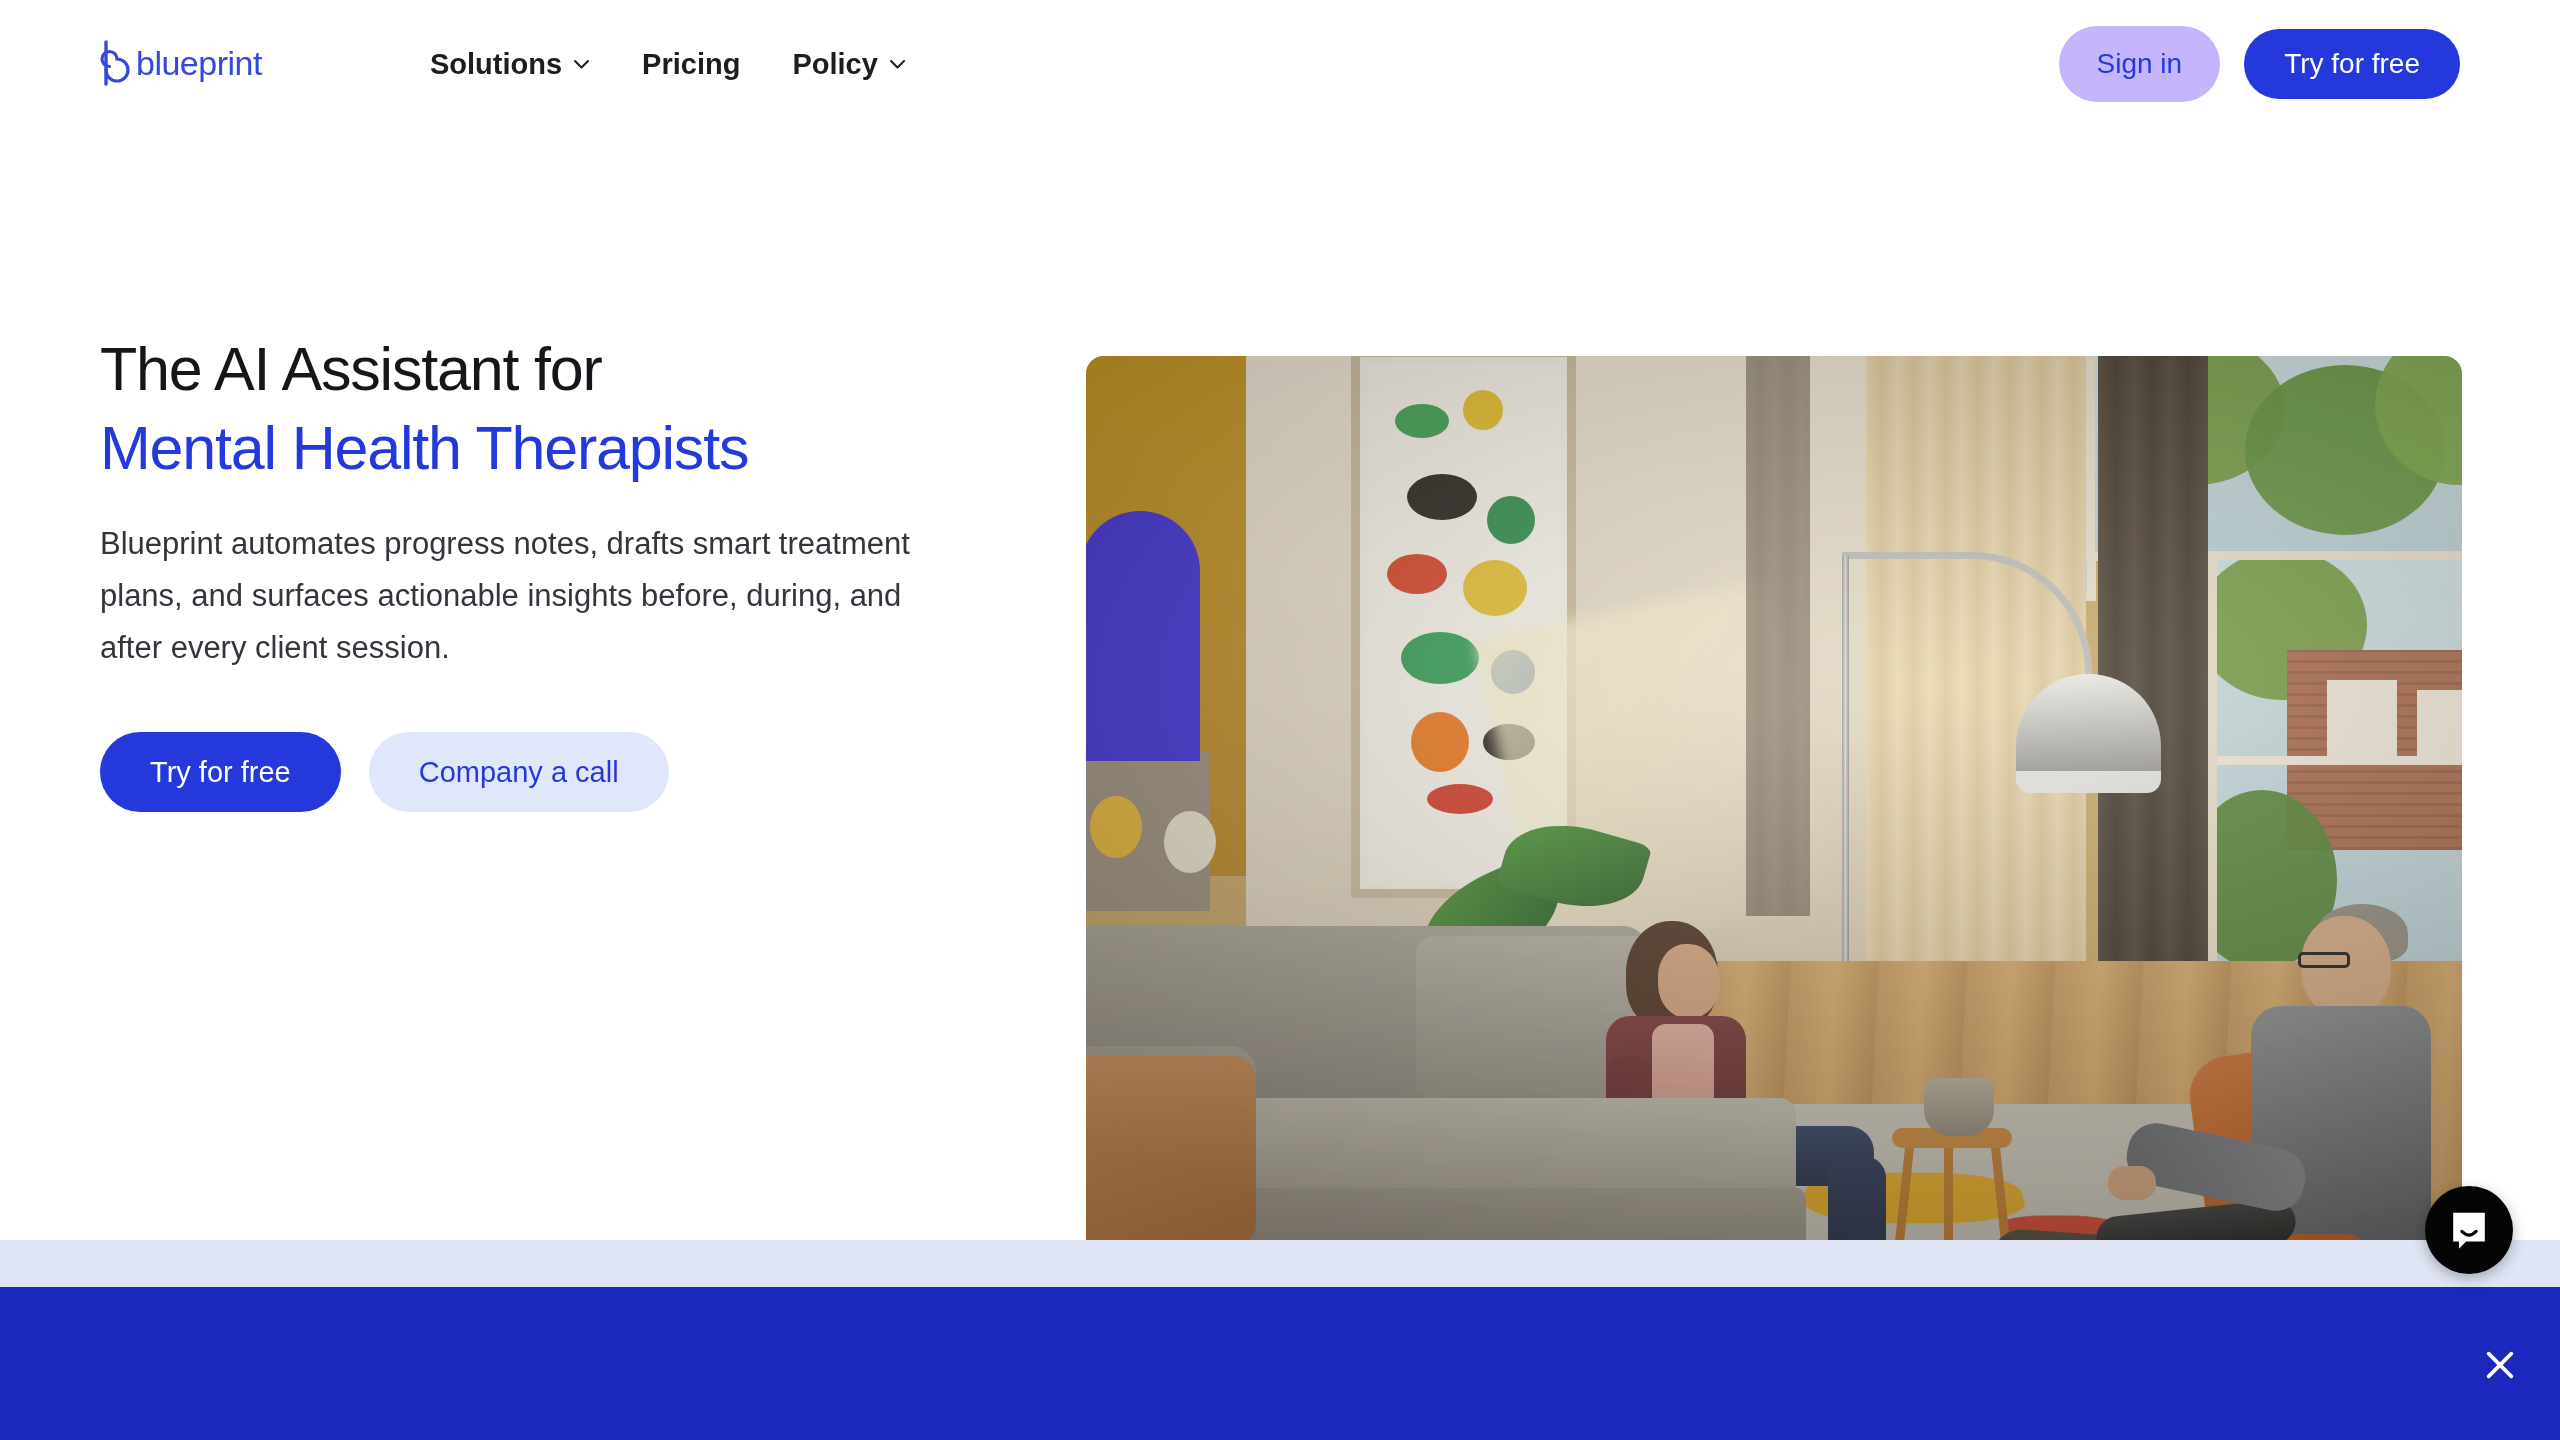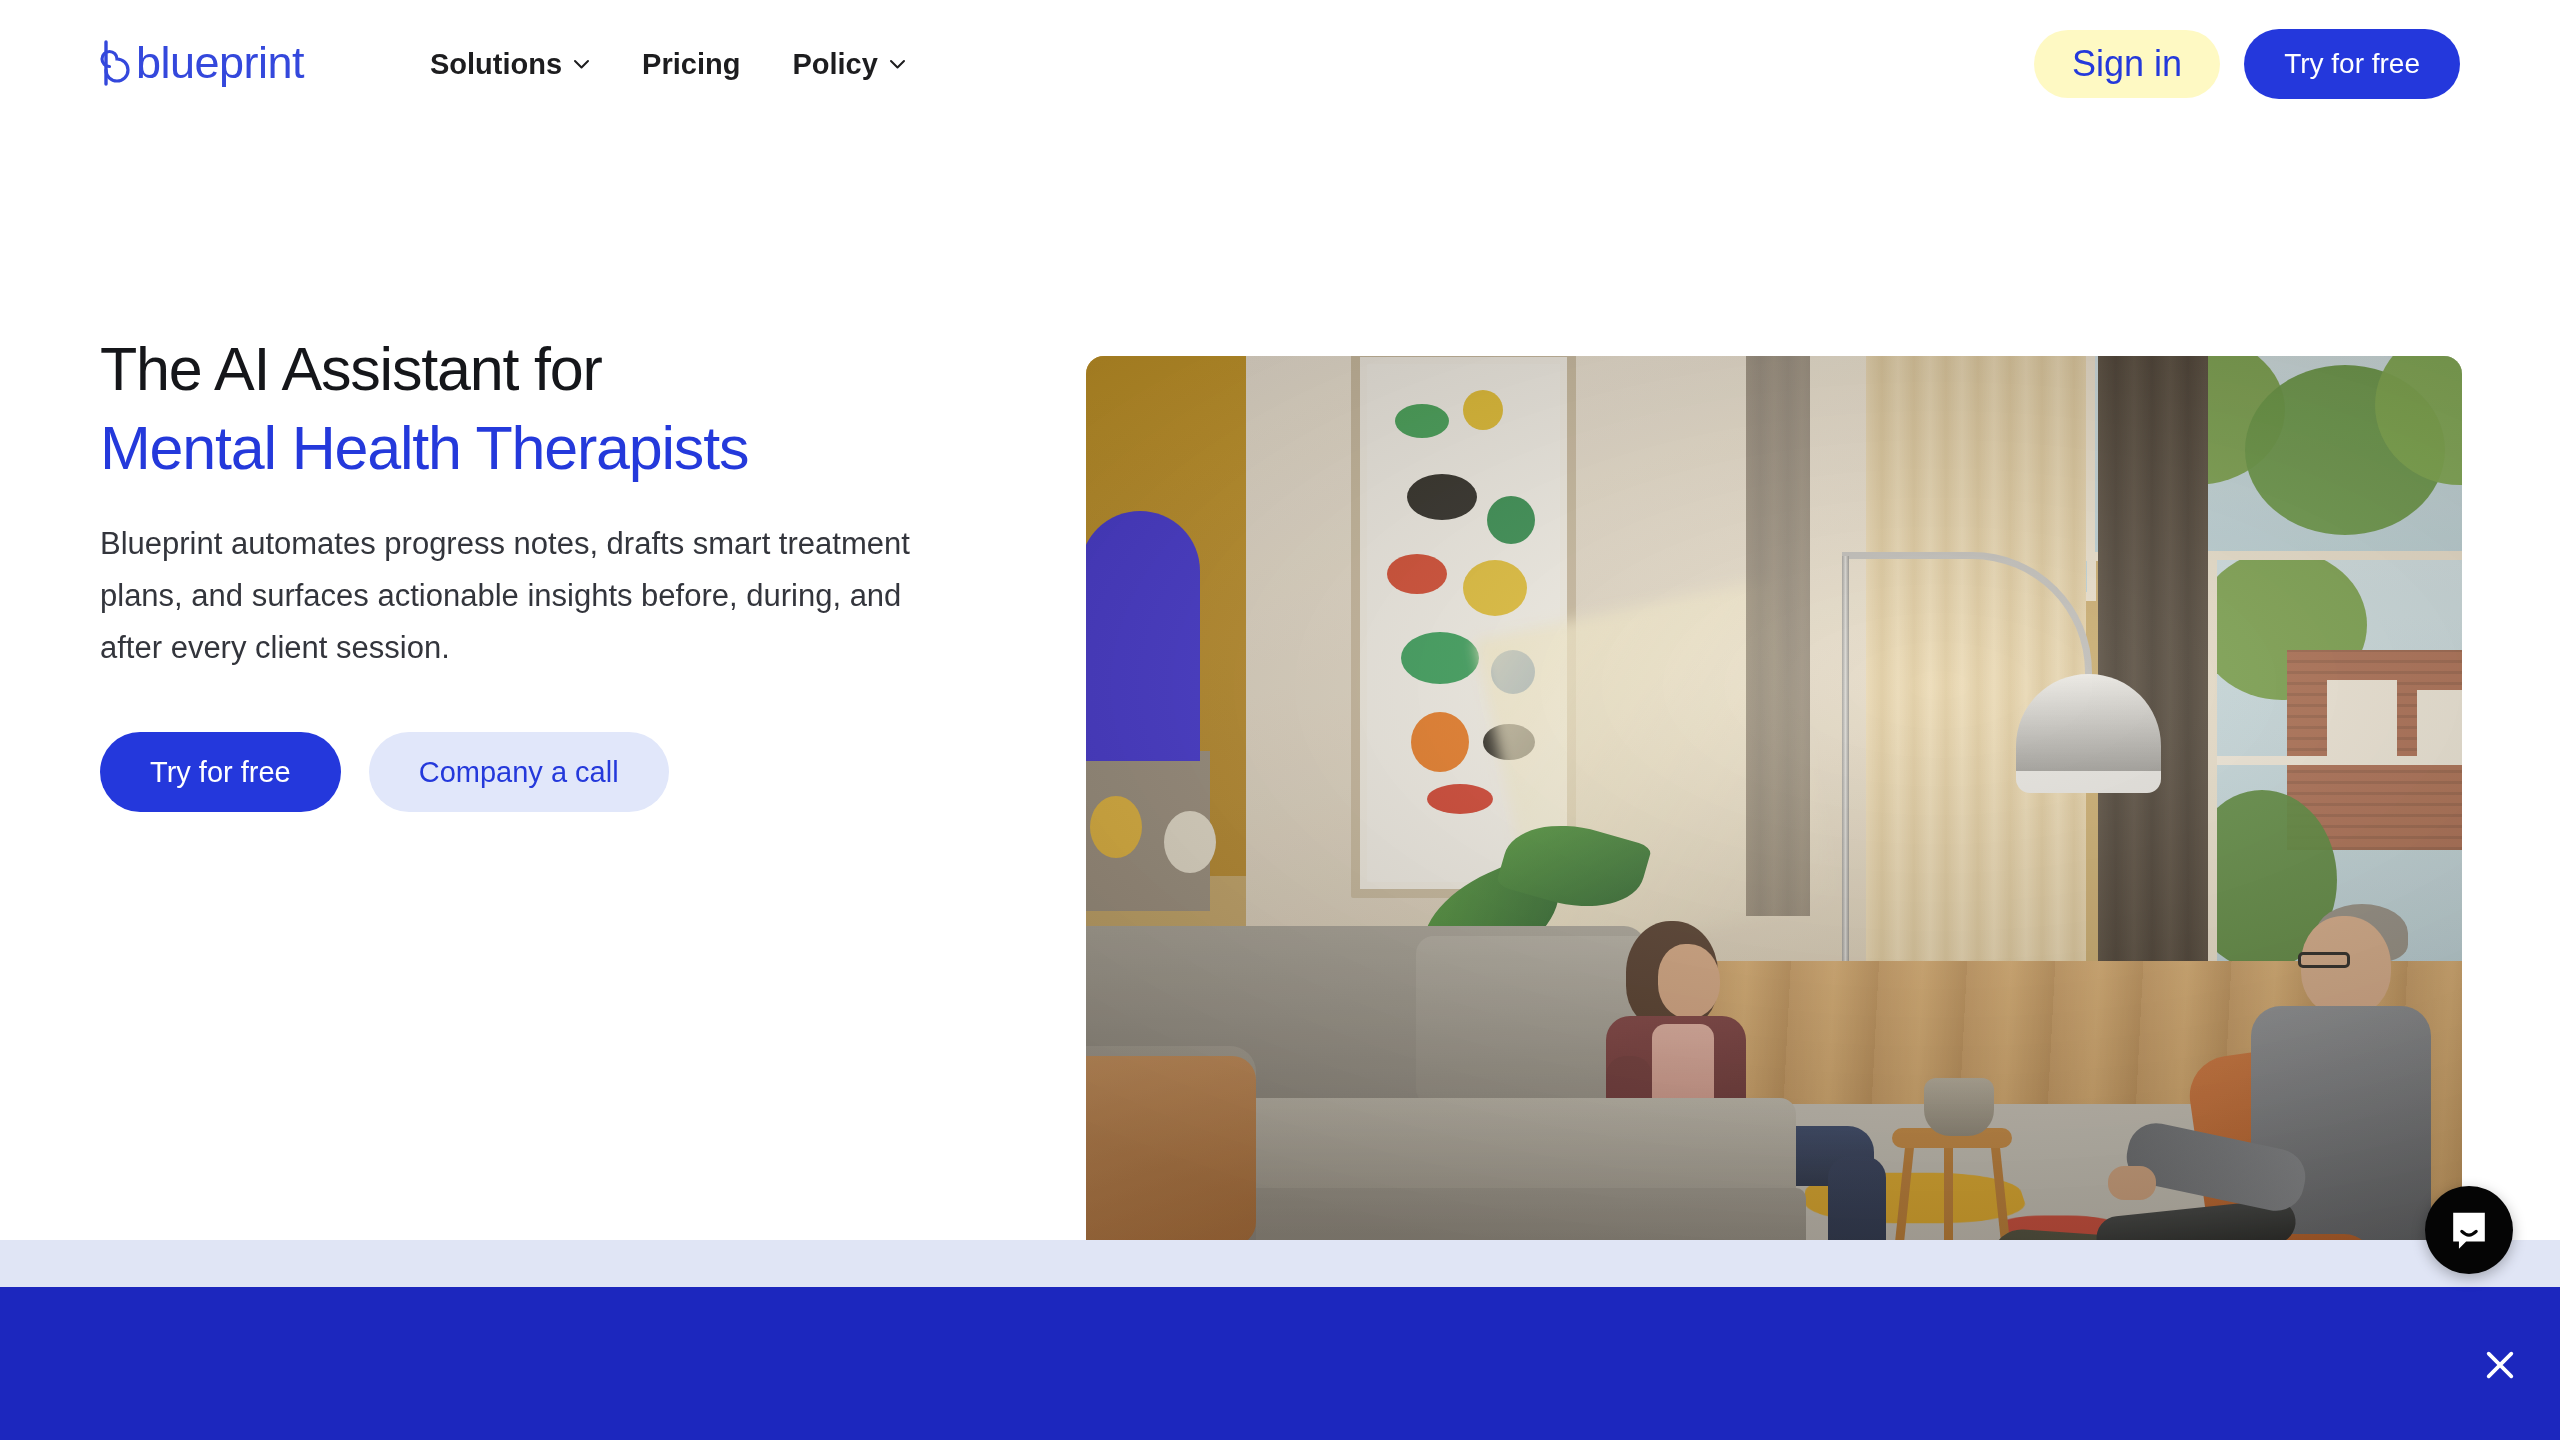--- a/index.html
+++ b/index.html
@@ -15,21 +15,21 @@
   .header {
     position:absolute; top:0; left:0; width:2560px; height:128px;
     display:flex; align-items:center; background:#ffffff; z-index:20;
   }
   .logo-wrap {
     position:absolute; left:100px; top:32px;
     display:flex; align-items:center; height:62px;
   }
   .logo-mark { width:34px; height:46px; flex:none; margin-right:2px; }
   .logo-text {
-    font-size:45px; letter-spacing:-0.5px; color:#3448DC;
+    font-size:34px; letter-spacing:-0.5px; color:#3448DC;
     font-weight:400; line-height:46px;
   }
   .nav {
     position:absolute; left:430px; top:0; height:128px;
     display:flex; align-items:center; gap:52px;font-weight:bold;
   }
   .nav-item {
     display:flex; align-items:center; gap:11px;
     font-size:29px; color:#1d1d1f; cursor:pointer; line-height:1;
   }
@@ -38,22 +38,22 @@
     position:absolute; right:100px; top:0; height:128px;
     display:flex; align-items:center; gap:24px;
   }
   .btn {
     border:none; border-radius:999px; cursor:pointer;
     font-family:"Liberation Sans", sans-serif; line-height:1;
     display:inline-flex; align-items:center; justify-content:center;
     white-space:nowrap;
   }
   .btn-ghost {
-    background:#fef9c3; color:#2439DB;
-    font-size:36px; padding:0 38px; height:68px;
+    background:#c4b5fd; color:#2439DB;
+    font-size:28px; padding:0 38px; height:76px;
   }
   .btn-primary {
     background:#2438DC; color:#ffffff;
     font-size:28px; padding:0 40px; height:70px;
   }
 
   
   .hero {
     position:absolute; top:128px; left:0; width:2560px; height:1112px;
     background:#ffffff;

